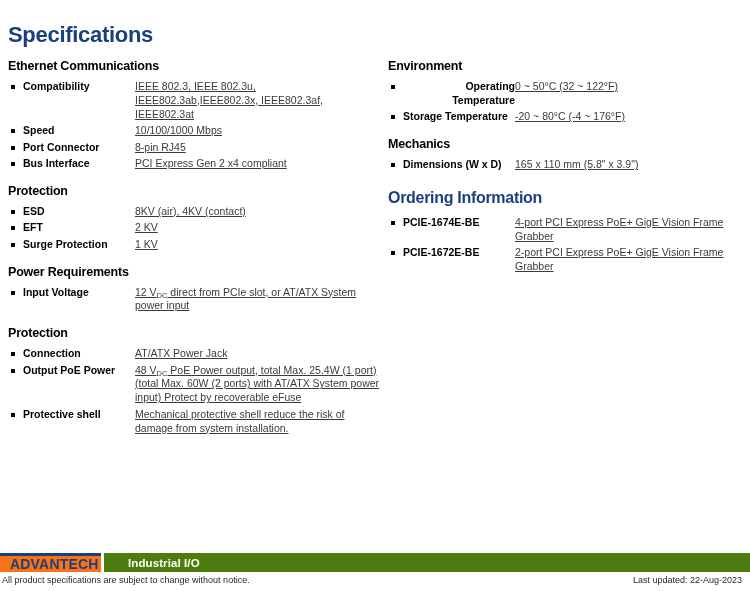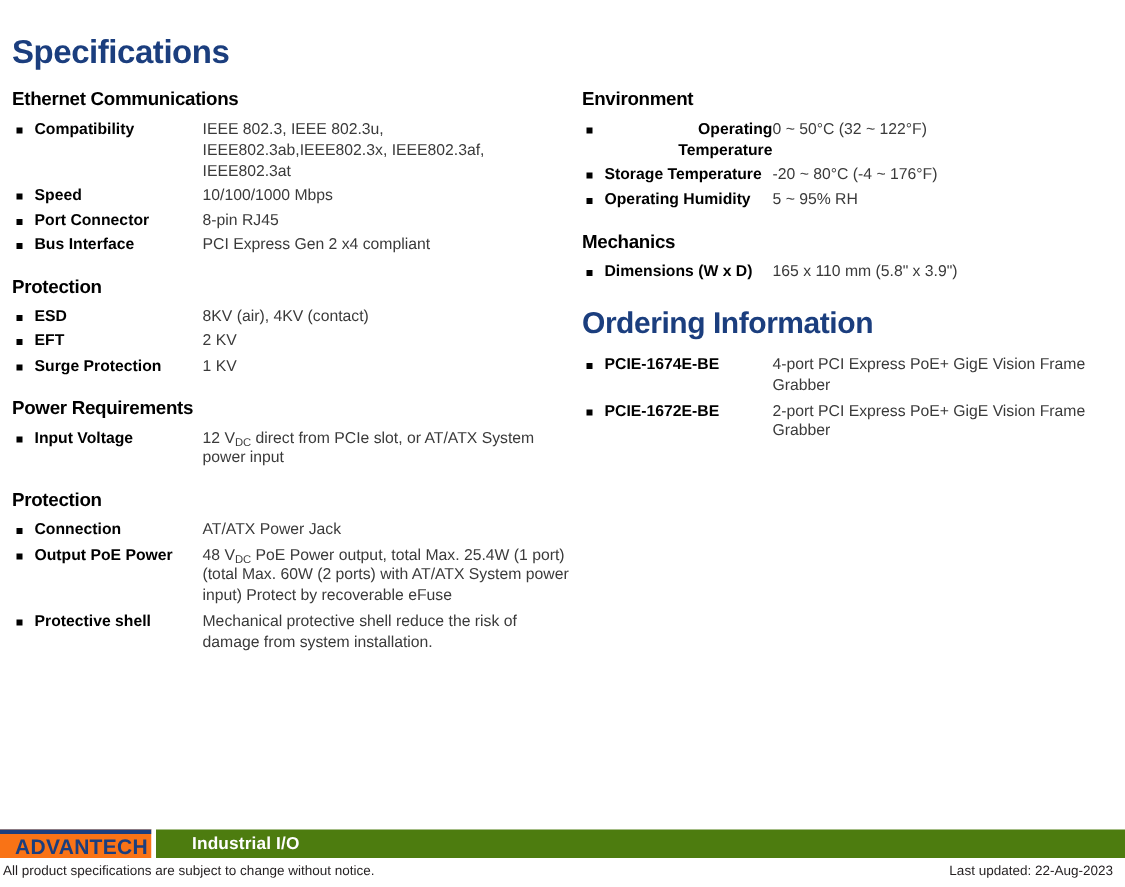--- a/index.html
+++ b/index.html
@@ -49,26 +49,26 @@
     font-weight: bold;
     color: #000;
     text-align: right;
   }
   .bullet {
     flex: none;
     width: 4px; height: 4px;
     background: #000;
     margin: 5px 8px 0 0;
   }
-  .val { flex: 1; color: #3a3a3a; }
+  .val { flex: 1; color: #3a3a3a; text-decoration: underline; }
   .val sub { font-size: 7.5px; vertical-align: -2px; line-height: 0; }
 
   .ordering-title {
     color: #1B3E7E;
-    font-size: 20px;
+    font-size: 16px;
     font-weight: bold;
     letter-spacing: -0.3px;
     margin: 17px 0 9px 0;
   }
 
   .footer { position: absolute; left: 0; right: 0; bottom: 6px; }
   .footer-bar { display: flex; height: 19px; }
   .logo-box {
     flex: none;
     width: 101px;
@@ -215,27 +215,20 @@
           </span>
         <span class="val">0 ~ 50°C (32 ~ 122°F)</span>
       </div>
       <div class="row">
         <span class="lbl">
             <span class="bullet"></span>
             <span>Storage Temperature</span>
           </span>
         <span class="val">-20 ~ 80°C (-4 ~ 176°F)</span>
       </div>
-      <div class="row">
-        <span class="lbl">
-            <span class="bullet"></span>
-            <span>Operating Humidity</span>
-          </span>
-        <span class="val">5 ~ 95% RH</span>
-      </div>
 
       <div class="sec-heading">Mechanics</div>
       <div class="row">
         <span class="lbl">
             <span class="bullet"></span>
             <span>Dimensions (W x D)</span>
           </span>
         <span class="val">165 x 110 mm (5.8" x 3.9")</span>
       </div>
 

